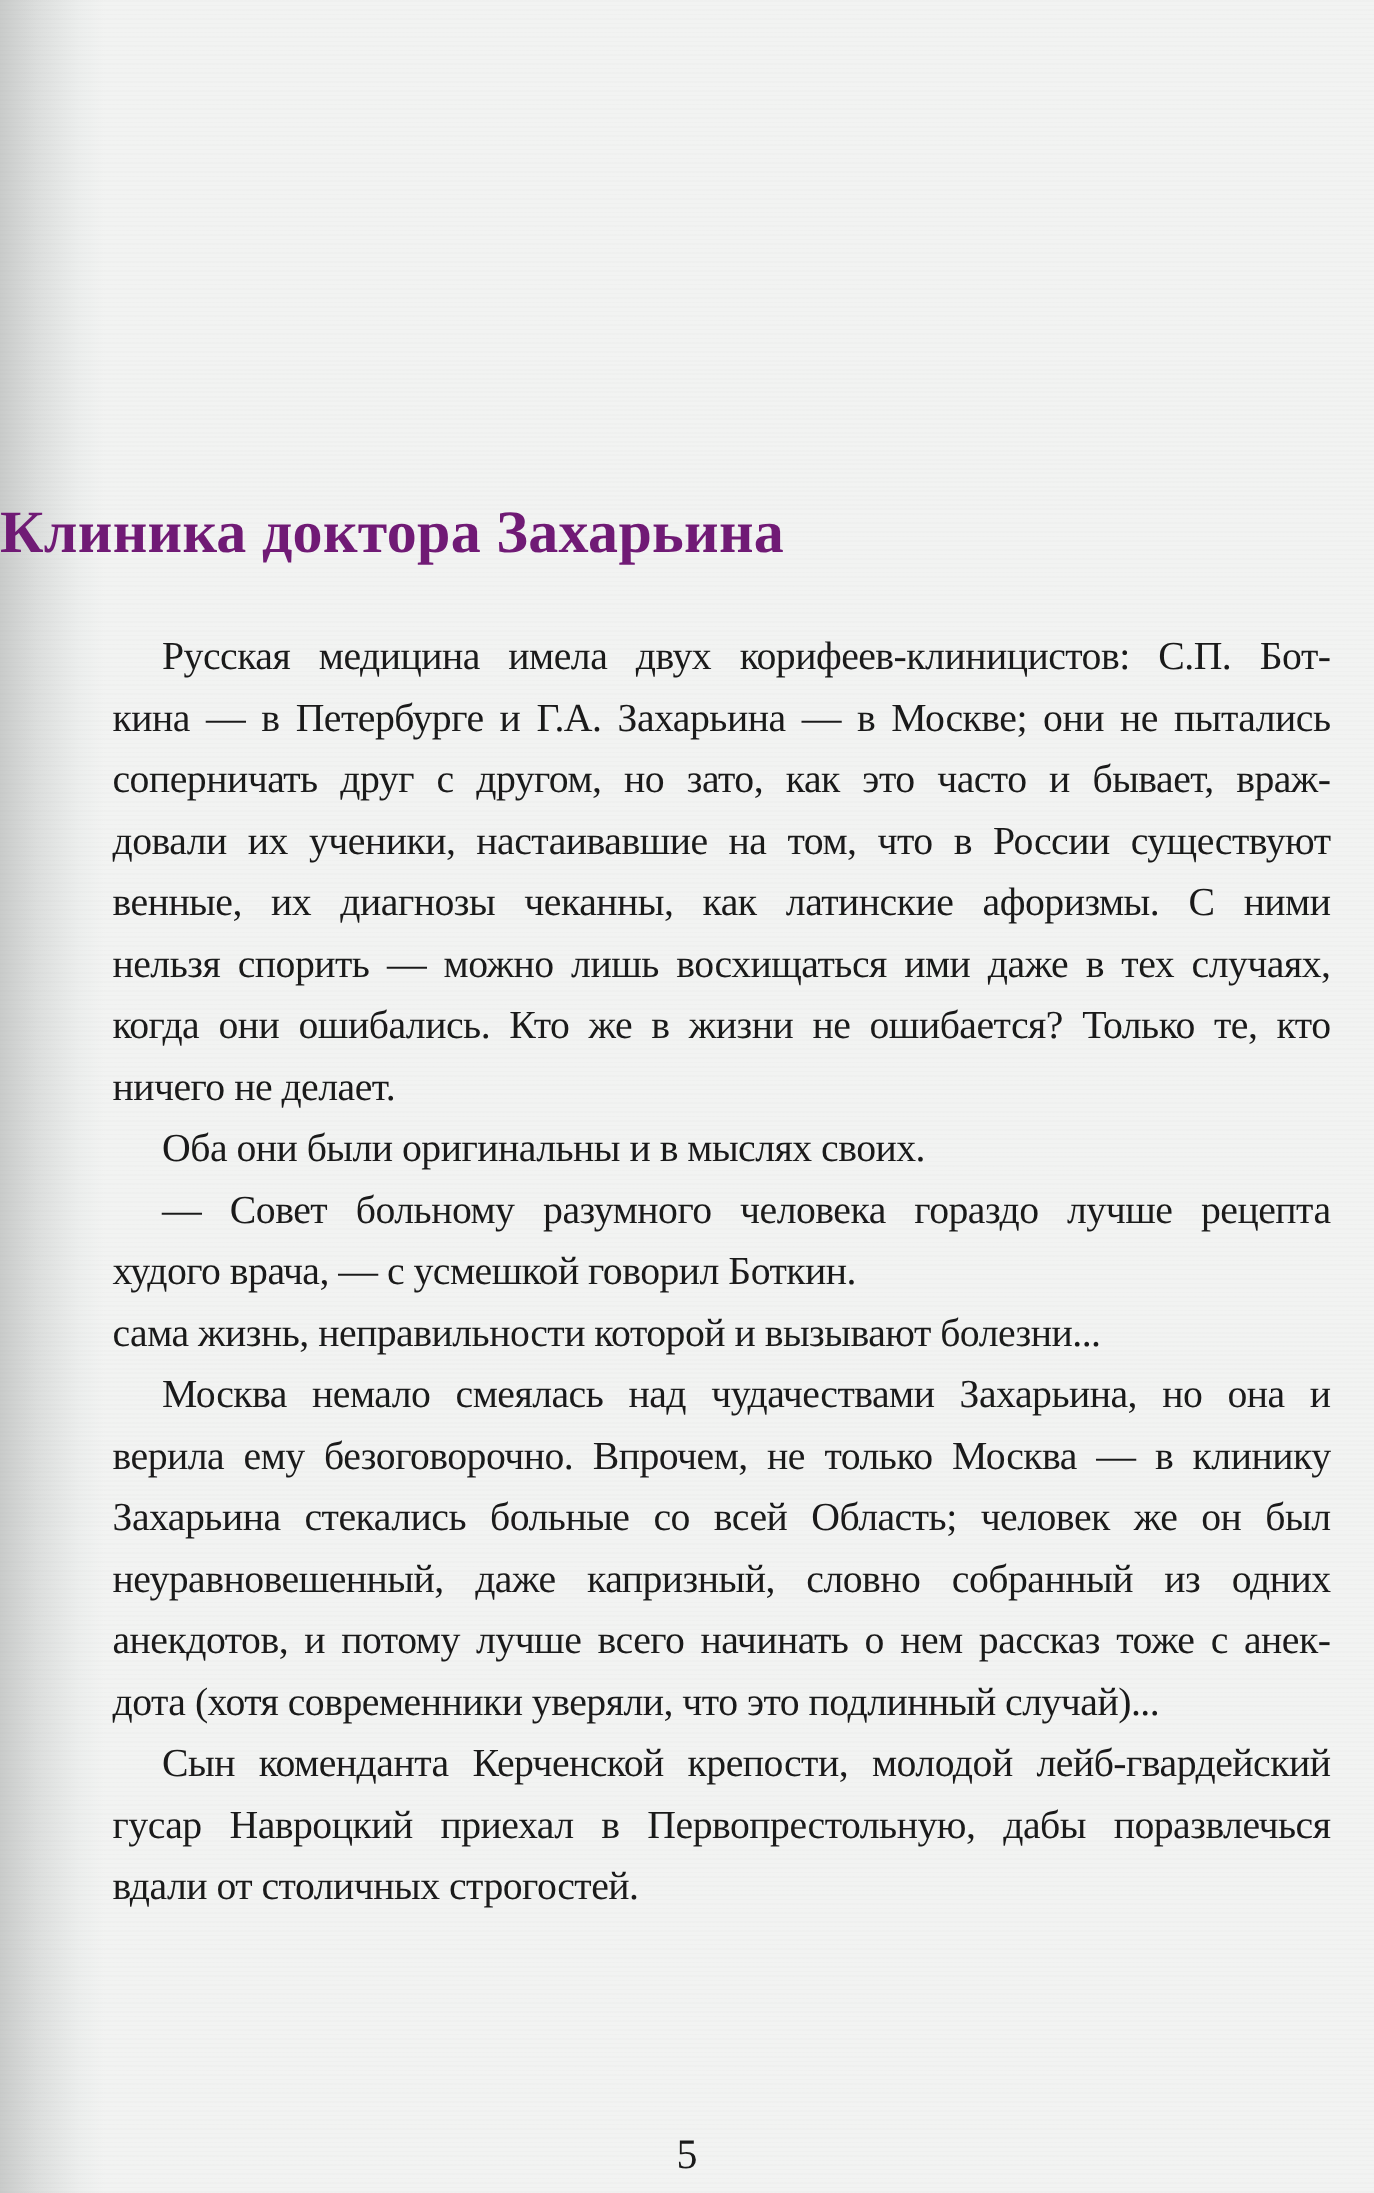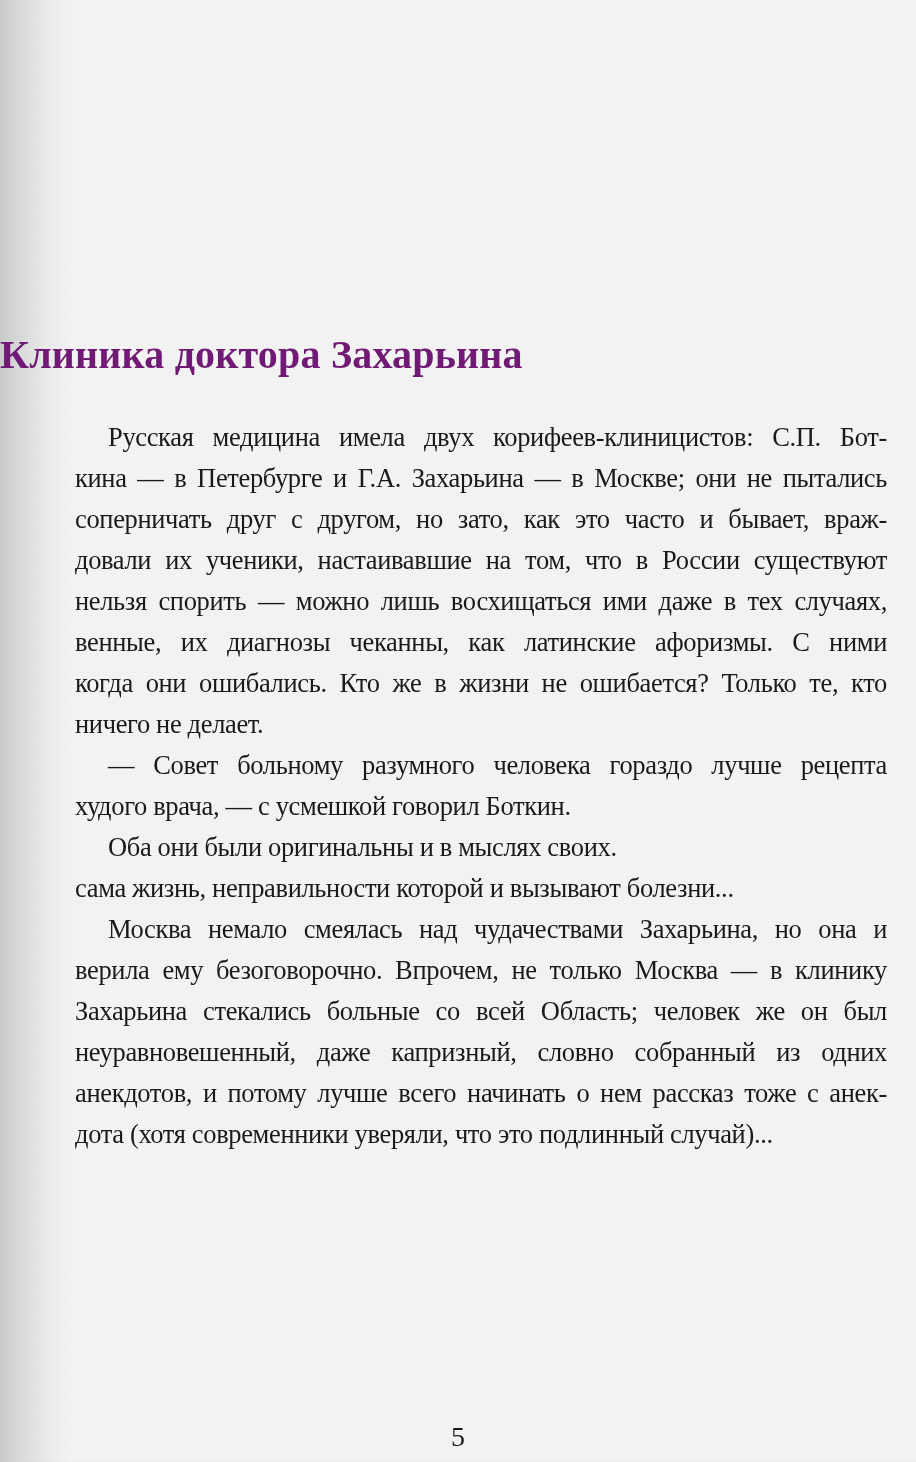--- a/index.html
+++ b/index.html
@@ -53,43 +53,48 @@
 
 <h1 class="title">Клиника доктора Захарьина</h1>
 
 <div class="body">
 
   <div>
     <span class="line indent">Русская медицина имела двух корифеев-клиницистов: С.П. Бот-</span>
     <span class="line">кина — в Петербурге и Г.А. Захарьина — в Москве; они не пытались</span>
     <span class="line">соперничать друг с другом, но зато, как это часто и бывает, враж-</span>
     <span class="line">довали их ученики, настаивавшие на том, что в России существуют</span>
+    <span class="line">венные, их диагнозы чеканны, как латинские афоризмы. С ними</span>
     <span class="line">нельзя спорить — можно лишь восхищаться ими даже в тех случаях,</span>
-    <span class="line">венные, их диагнозы чеканны, как латинские афоризмы. С ними</span>
     <span class="line">когда они ошибались. Кто же в жизни не ошибается? Только те, кто</span>
     <span class="line last">ничего не делает.</span>
   </div>
 
   <div>
-    <span class="line indent">— Совет больному разумного человека гораздо лучше рецепта</span>
-    <span class="line last">худого врача, — с усмешкой говорил Боткин.</span>
+    <span class="line indent last">Оба они были оригинальны и в мыслях своих.</span>
   </div>
 
   <div>
-    <span class="line indent last">Оба они были оригинальны и в мыслях своих.</span>
+    <span class="line indent">— Совет больному разумного человека гораздо лучше рецепта</span>
+    <span class="line last">худого врача, — с усмешкой говорил Боткин.</span>
   </div>
 
   <div>
     <span class="line last">сама жизнь, неправильности которой и вызывают болезни...</span>
   </div>
 
   <div>
     <span class="line indent">Москва немало смеялась над чудачествами Захарьина, но она и</span>
     <span class="line">верила ему безоговорочно. Впрочем, не только Москва — в клинику</span>
     <span class="line">Захарьина стекались больные со всей Область; человек же он был</span>
     <span class="line">неуравновешенный, даже капризный, словно собранный из одних</span>
     <span class="line">анекдотов, и потому лучше всего начинать о нем рассказ тоже с анек-</span>
     <span class="line last">дота (хотя современники уверяли, что это подлинный случай)...</span>
   </div>
 
+  <div>
+    <span class="line indent">Сын коменданта Керченской крепости, молодой лейб-гвардейский</span>
+    <span class="line">гусар Навроцкий приехал в Первопрестольную, дабы поразвлечься</span>
+    <span class="line last">вдали от столичных строгостей.</span>
+  </div>
 </div>
 
 <div class="page-number">5</div>
 
 </body></html>

